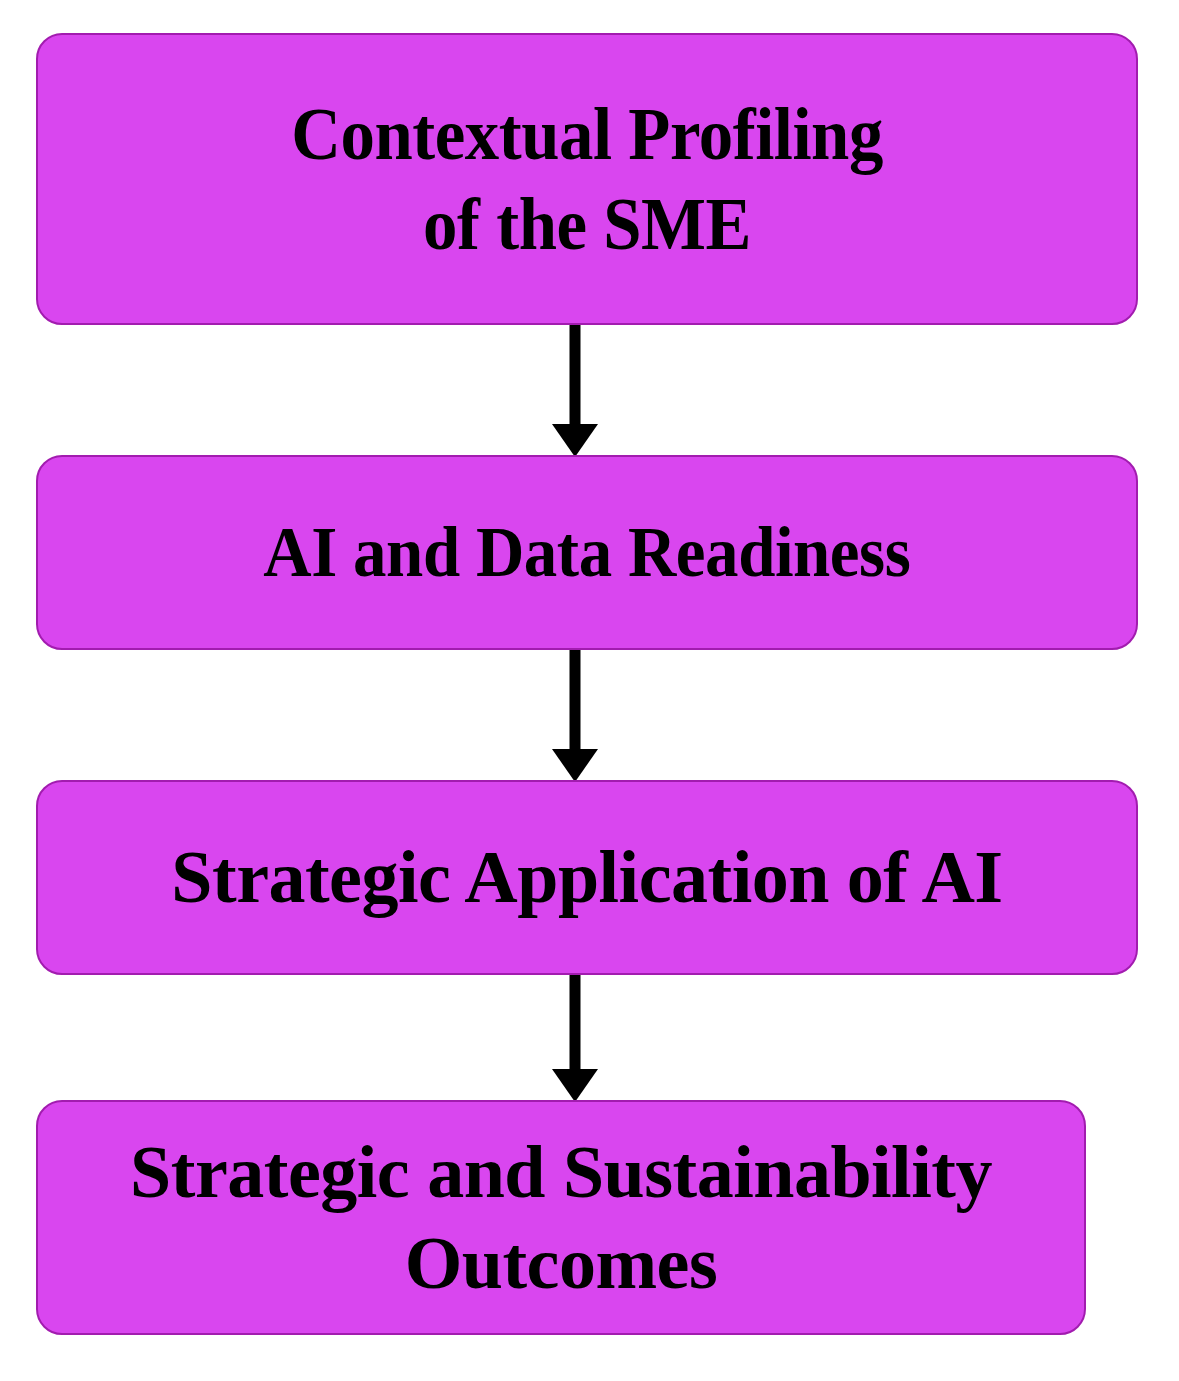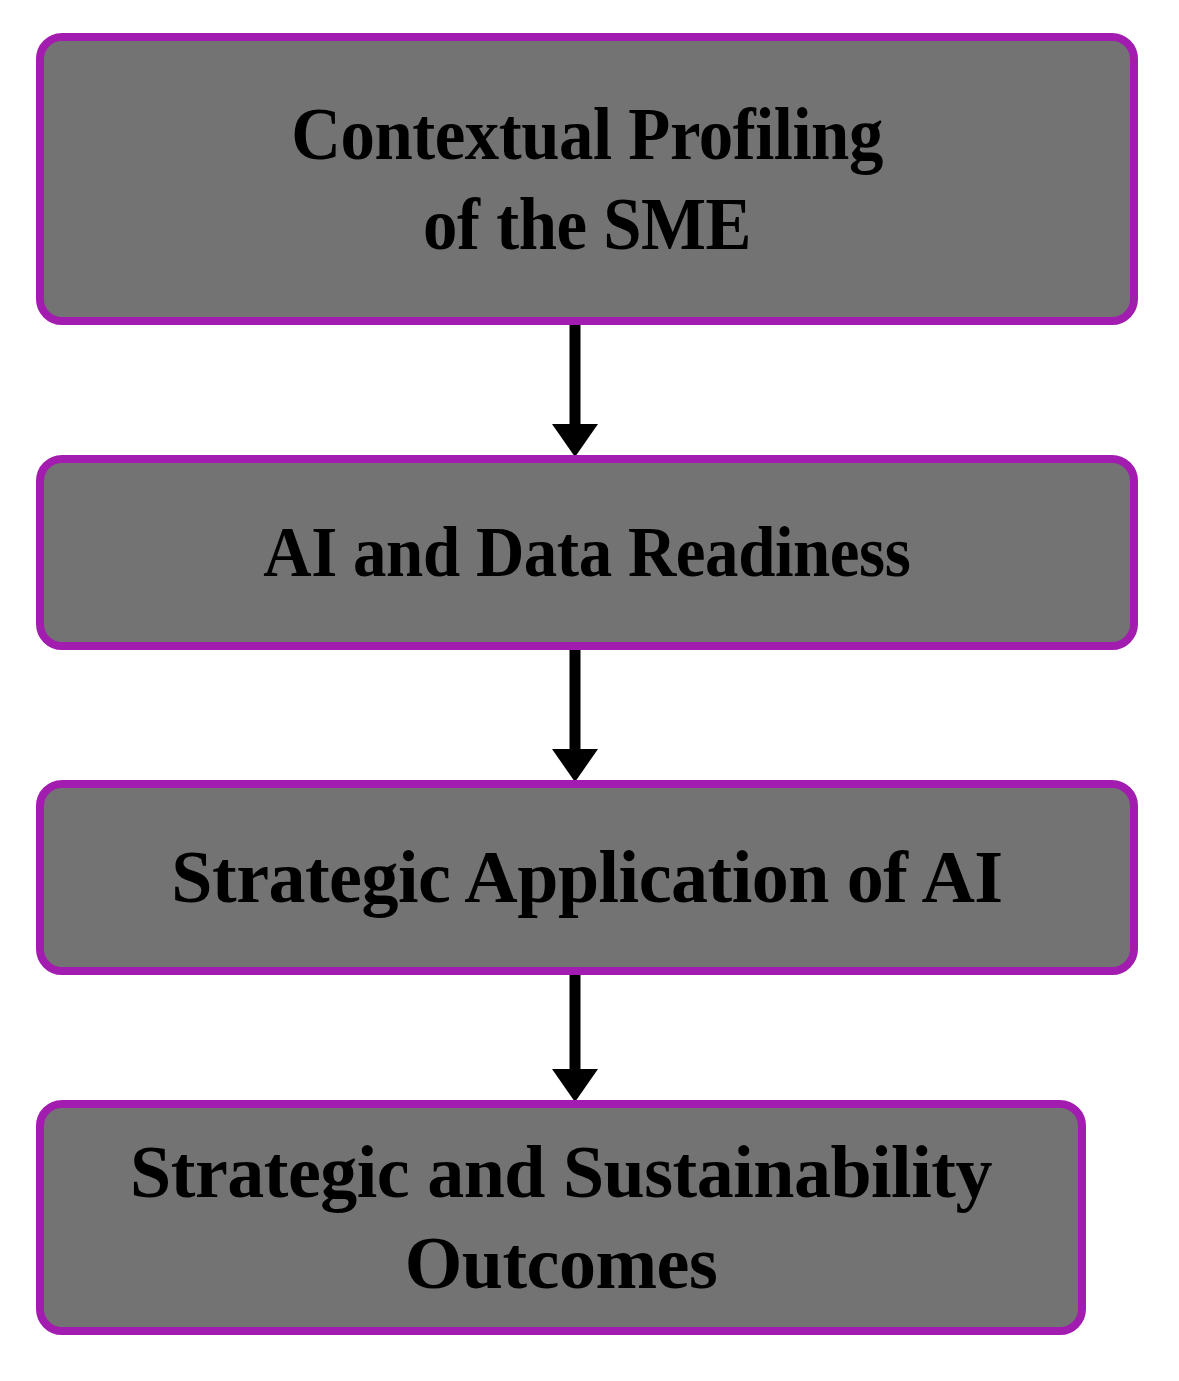--- a/index.html
+++ b/index.html
@@ -15,22 +15,22 @@
   }
   #flowchart {
     position: relative;
     width: 1179px;
     height: 1381px;
     background: #ffffff;
   }
   .node {
     position: absolute;
     box-sizing: border-box;
-    background: #737373;
-    border: 8px solid #a21caf;
+    background: #d946ef;
+    border: 2px solid #a21caf;
     border-radius: 26px;
     display: flex;
     align-items: center;
     justify-content: center;
     text-align: center;
   }
   .node-label {
     font-family: "Liberation Serif", "DejaVu Serif", serif;
     font-weight: bold;
     color: #000000;

